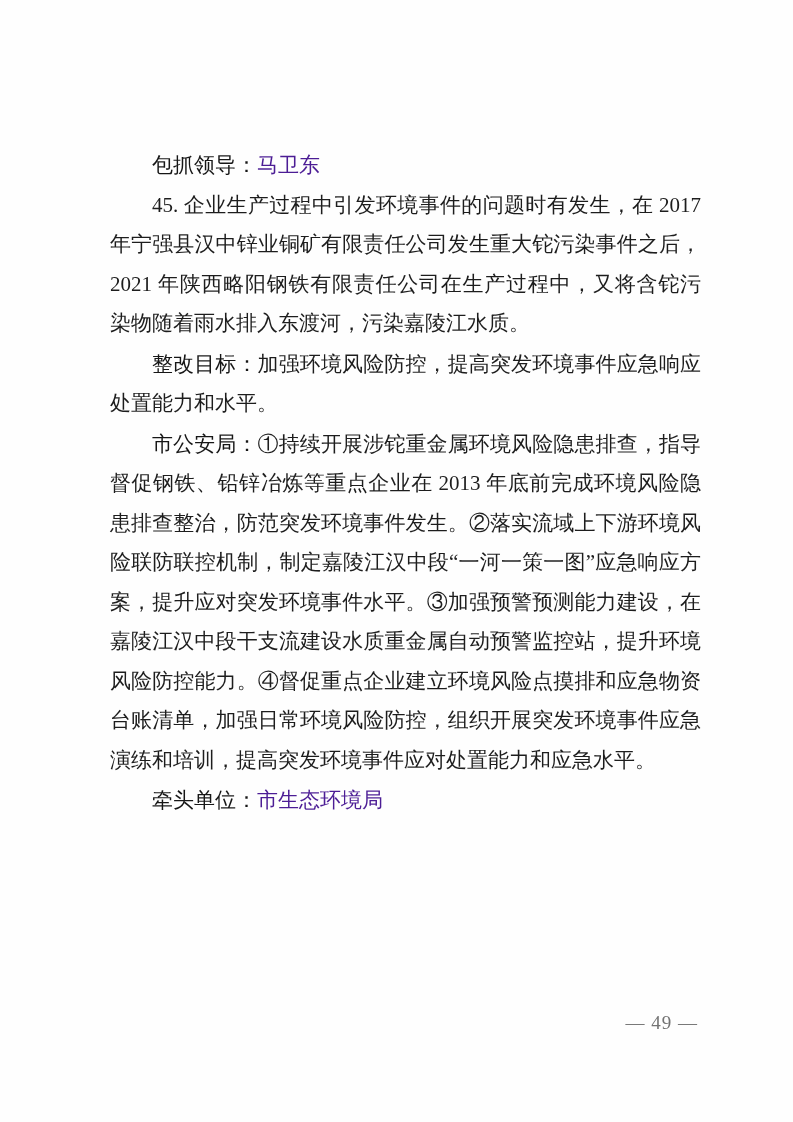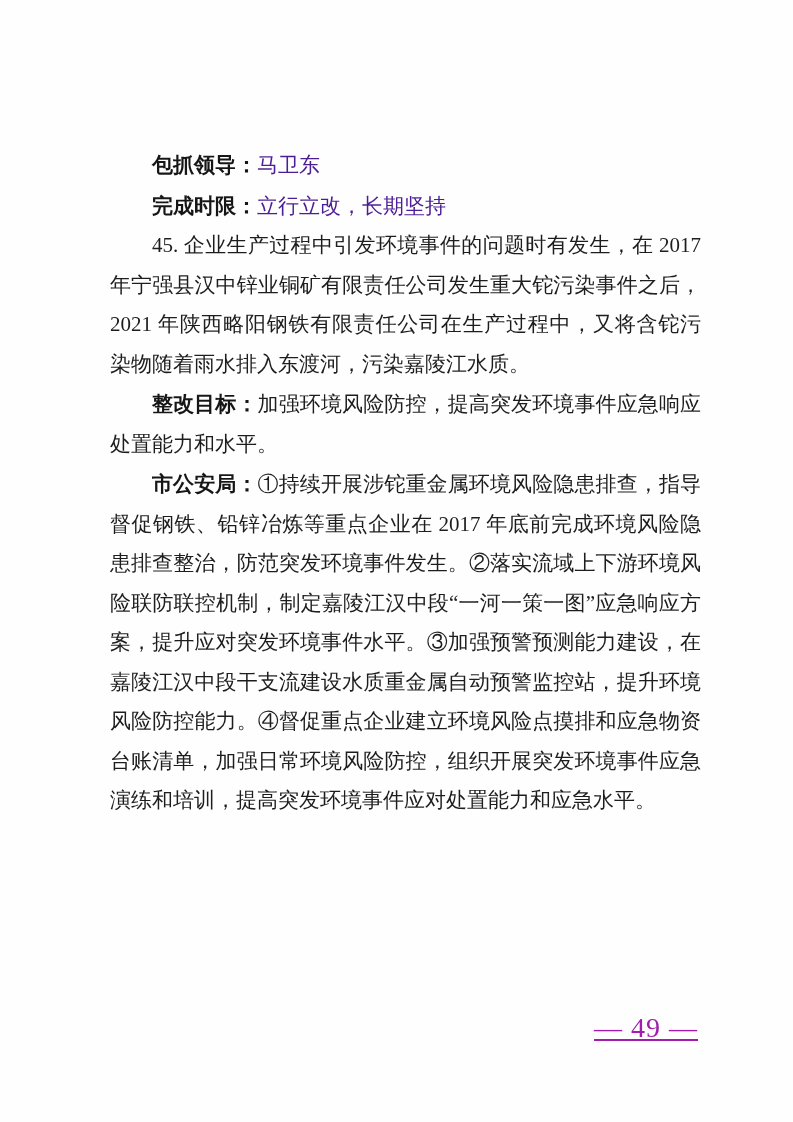--- a/index.html
+++ b/index.html
@@ -25,57 +25,56 @@
     line-height: 39.5px;
     text-align: justify;
     text-align-last: left;
   }
   .field-line {
     text-indent: 2em;
     white-space: nowrap;
   }
   .field-label, .para-label {
     font-family: "Liberation Sans", "DejaVu Sans", sans-serif;
-    font-weight: 700;
+    font-weight: 400;
     color: #161616;
   }
   .field-value {
     color: #4c1d95;
   }
   .para {
     margin: 0;
     text-indent: 2em;
   }
   .footer-page-number {
     position: absolute;
     top: 1012px;
     right: 95px;
-    font-size: 28px;
+    font-size: 19px;
     letter-spacing: 1px;
-    color: #a21caf;
+    color: #737373;
     font-family: "Liberation Serif", "DejaVu Serif", serif;
-    text-decoration: underline;
   }
 </style>
 </head>
 <body>
 
 <div class="page">
   <div class="content">
 
     <div class="field-line"><span class="field-label">包抓领导：</span><span class="field-value">马卫东</span></div>
 
 
 
-    <div class="field-line"><span class="field-label">完成时限：</span><span class="field-value">立行立改，长期坚持</span></div>
 
     <p class="para"><span>45. 企业生产过程中引发环境事件的问题时有发生，在 2017 年宁强县汉中锌业铜矿有限责任公司发生重大铊污染事件之后，2021 年陕西略阳钢铁有限责任公司在生产过程中，又将含铊污染物随着雨水排入东渡河，污染嘉陵江水质。</span></p>
 
     <p class="para"><span class="para-label">整改目标：</span><span>加强环境风险防控，提高突发环境事件应急响应处置能力和水平。</span></p>
 
-    <p class="para"><span class="para-label">市公安局：</span><span>①持续开展涉铊重金属环境风险隐患排查，指导督促钢铁、铅锌冶炼等重点企业在 2017 年底前完成环境风险隐患排查整治，防范突发环境事件发生。②落实流域上下游环境风险联防联控机制，制定嘉陵江汉中段“一河一策一图”应急响应方案，提升应对突发环境事件水平。③加强预警预测能力建设，在嘉陵江汉中段干支流建设水质重金属自动预警监控站，提升环境风险防控能力。④督促重点企业建立环境风险点摸排和应急物资台账清单，加强日常环境风险防控，组织开展突发环境事件应急演练和培训，提高突发环境事件应对处置能力和应急水平。</span></p>
+    <p class="para"><span class="para-label">市公安局：</span><span>①持续开展涉铊重金属环境风险隐患排查，指导督促钢铁、铅锌冶炼等重点企业在 2013 年底前完成环境风险隐患排查整治，防范突发环境事件发生。②落实流域上下游环境风险联防联控机制，制定嘉陵江汉中段“一河一策一图”应急响应方案，提升应对突发环境事件水平。③加强预警预测能力建设，在嘉陵江汉中段干支流建设水质重金属自动预警监控站，提升环境风险防控能力。④督促重点企业建立环境风险点摸排和应急物资台账清单，加强日常环境风险防控，组织开展突发环境事件应急演练和培训，提高突发环境事件应对处置能力和应急水平。</span></p>
 
 
+    <div class="field-line"><span class="field-label">牵头单位：</span><span class="field-value">市生态环境局</span></div>
 
   </div>
 
   <div class="footer-page-number">— 49 —</div>
 </div>
 
 </body></html>

